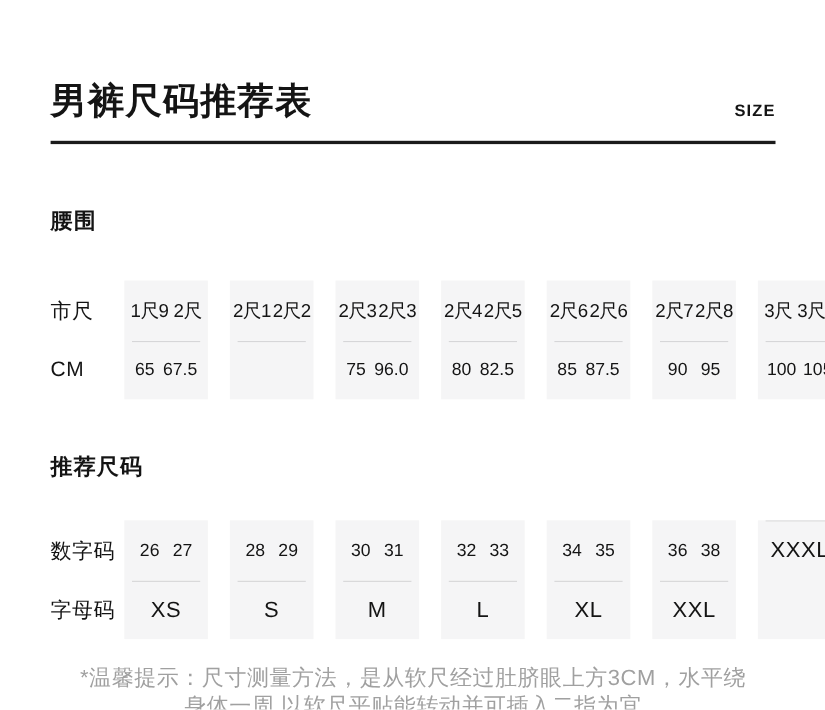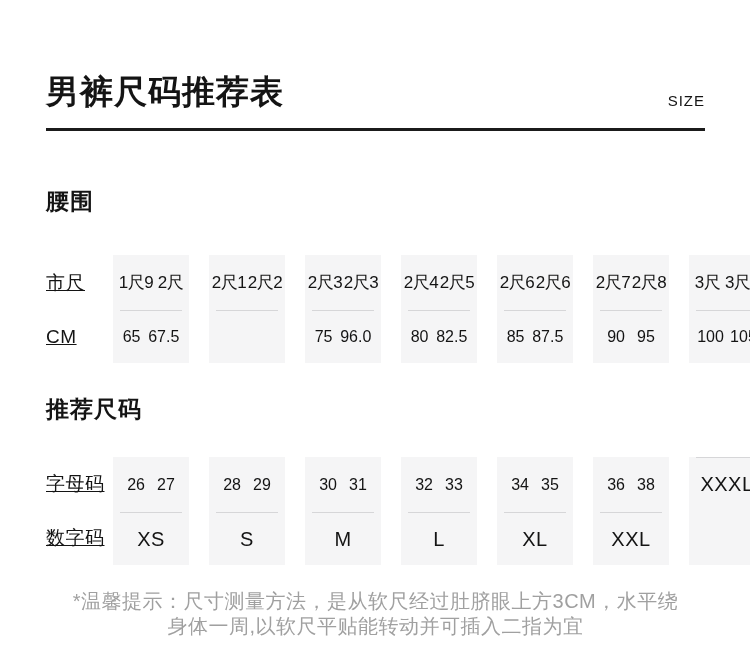--- a/index.html
+++ b/index.html
@@ -29,52 +29,51 @@
     text-align: center;
   }
   .page-title {
     font-size: 33px;
     line-height: 41px;
     font-weight: 700;
     letter-spacing: 1px;
   }
   .size-label {
     font-size: 15px;
-    font-weight: 400;
+    font-weight: 700;
     letter-spacing: 1px;
     padding-bottom: 3px;
   }
   .rule {
     margin-top: 16px;
     height: 3px;
     background: var(--rule, #1b1b1b);
   }
 
   
   .section-title {
-    font-size: 23px;
+    font-size: 20px;
     line-height: 28px;
     font-weight: 700;
     letter-spacing: 1px;
   }
   .section-title.waist { margin-top: 56px; }
-  .section-title.recommend { margin-top: 32px; }
+  .section-title.recommend { margin-top: 48px; }
 
   
   .size-table { display: flex; margin-top: 40px; }
   .label-col { width: 67px; flex: none; display: flex; flex-direction: column; }
   .row-label {
     height: 55px;
     display: flex;
     align-items: center;
     font-size: 19px;
     font-weight: 500;
     letter-spacing: 0.5px;
     white-space: nowrap;
-    text-decoration: underline;
   }
   .row-label.second { height: 53px; }
   .cols { display: flex; gap: 20px; }
   .col-box {
     width: 76px;
     flex: none;
     background: var(--box-background, #f5f5f6);
     overflow: hidden;
   }
   .cell {
@@ -206,22 +205,22 @@
         </div>
       </div>
 
     </div>
   </div>
 
   <h2 class="section-title recommend">推荐尺码</h2>
 
   <div class="size-table" style="margin-top:34px;">
     <div class="label-col">
+      <div class="row-label">数字码</div>
       <div class="row-label second">字母码</div>
-      <div class="row-label">数字码</div>
     </div>
     <div class="cols">
 
       <div class="col-box">
         <div class="cell">
           <span>26</span>
           <span>27</span>
         </div>
         <div class="divider"></div>
         <div class="cell second letter">XS</div>

